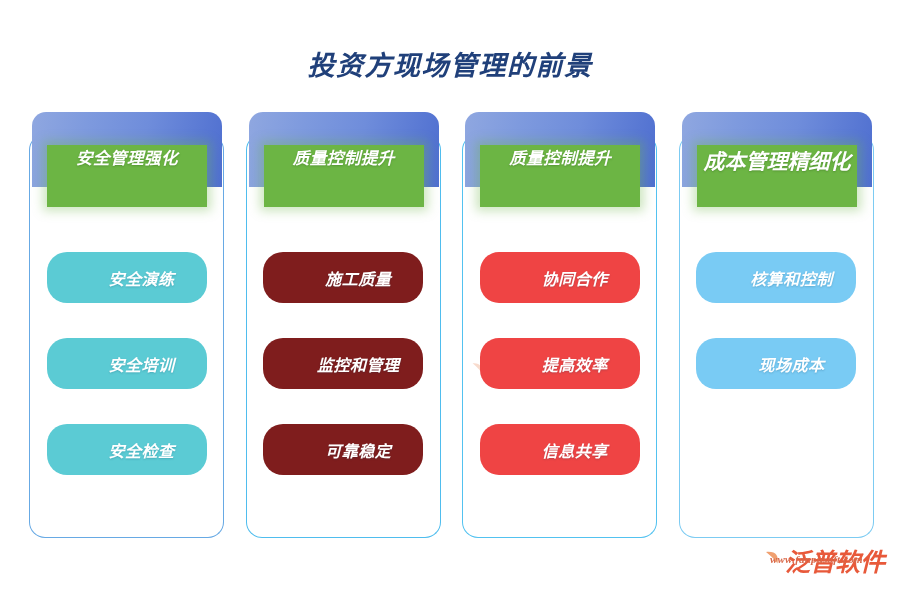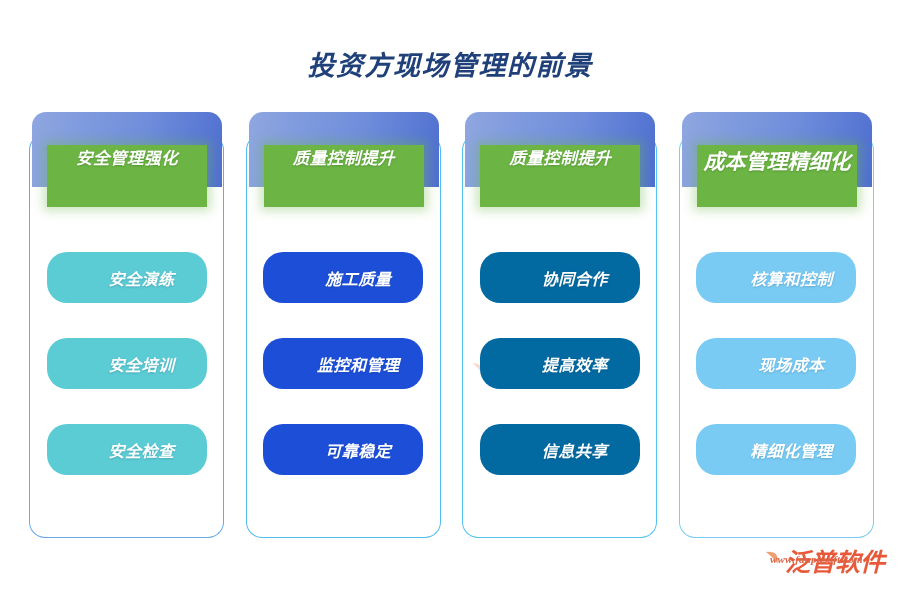--- a/index.html
+++ b/index.html
@@ -127,22 +127,22 @@
     letter-spacing: 0.5px;
     white-space: nowrap;
     position: relative;
     z-index: 3;
     text-shadow: 0 1px 2px rgba(0, 60, 90, 0.22);
     padding-left: 30px;
   }
   .pill:last-child { margin-bottom: 0; }
 
   .col-1 .pill { background: #5bcbd4; }
-  .col-2 .pill { background: #1d4ed8; }
-  .col-3 .pill { background: #0369a1; }
+  .col-2 .pill { background: #7f1d1d; }
+  .col-3 .pill { background: #ef4444; border-radius: 19px; }
   .col-4 .pill { background: #79cbf4; }
 
   
   .watermark {
     position: absolute;
     left: 462px;
     top: 352px;
     width: 100px;
     height: 40px;
     opacity: 0.30;
@@ -263,21 +263,20 @@
 
     <div class="column col-4">
       <div class="card-body"></div>
       <div class="card-header"></div>
       <div class="green-label">
         <span class="label-text">成本管理精细化</span>
       </div>
       <div class="items">
         <div class="pill">核算和控制</div>
         <div class="pill">现场成本</div>
-        <div class="pill">精细化管理</div>
       </div>
     </div>
 
   </div>
 
   <div class="watermark">
     <svg class="wm-mark" viewBox="0 0 32 32">
       <path d="M16 2 A14 14 0 1 0 16 30 A14 14 0 0 1 16 2 Z" fill="#7d8fa8"></path>
       <path d="M13 9 C22 8 25 13 24 20 C20 15 16 12 13 9 Z" fill="#e98a5e"></path>
     </svg>

